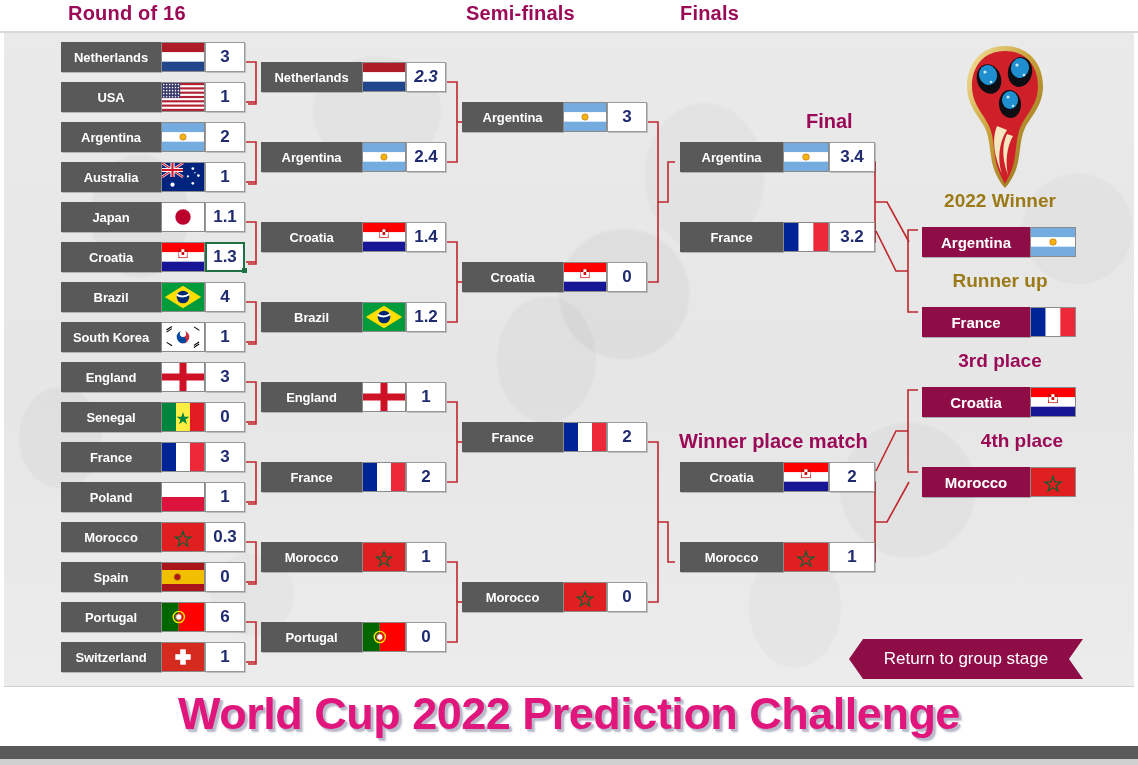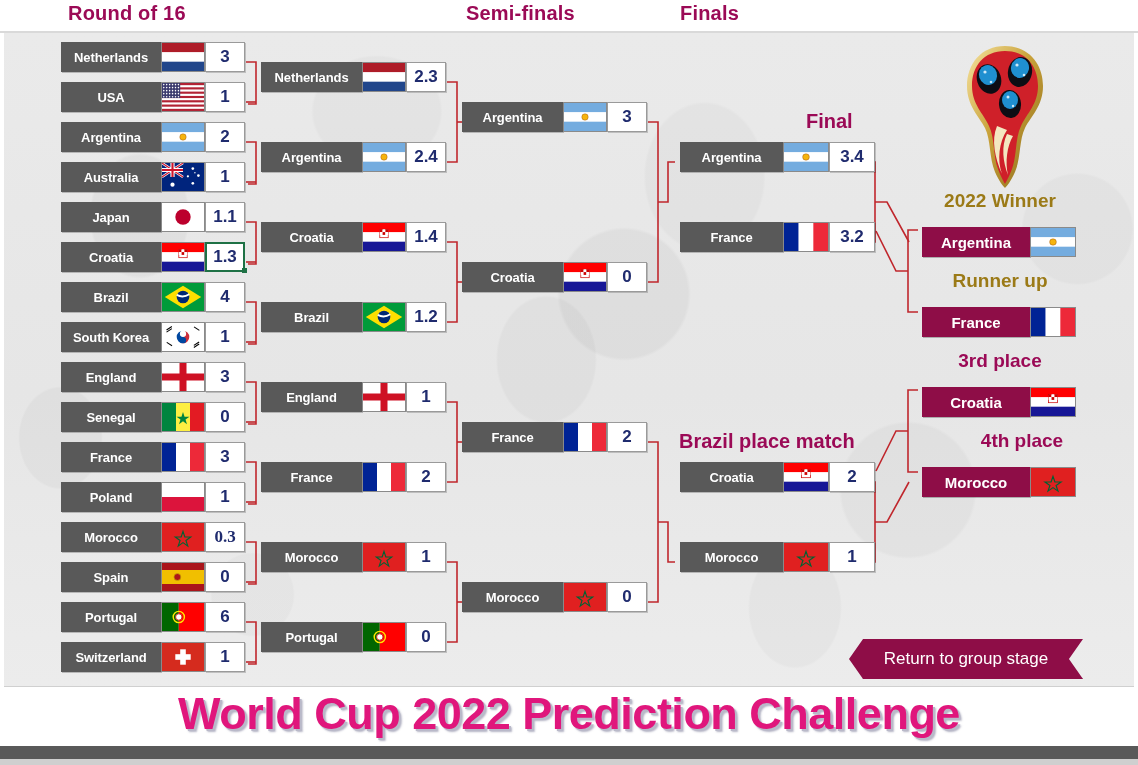--- a/index.html
+++ b/index.html
@@ -364,21 +364,21 @@
         <div class="score" style="position: relative;">1</div>
       </div>
       <div class="row" style="left: 61px; top: 522px;">
         <div class="name" style="width: 100px;">Morocco</div>
         <div class="flag" style="width: 44px;">
           <svg viewBox="0 0 60 40" preserveAspectRatio="none" style="position:absolute;inset:0;width:100%;height:100%">
             <rect width="60" height="40" fill="#e02020"></rect>
             <path d="M30,12 l2.6,8 h8.4l-6.8,5 2.6,8 -6.8,-5 -6.8,5 2.6,-8 -6.8,-5 h8.4 Z" fill="none" stroke="#006233" stroke-width="1.6"></path>
           </svg>
         </div>
-        <div class="score" style="position: relative; font-family: Liberation Serif, serif;">0.3</div>
+        <div class="score" style="position: relative;">0.3</div>
       </div>
       <div class="row" style="left: 61px; top: 562px;">
         <div class="name" style="width: 100px;">Spain</div>
         <div class="flag" style="width: 44px;">
           <svg viewBox="0 0 60 40" preserveAspectRatio="none" style="position:absolute;inset:0;width:100%;height:100%">
             <rect width="60" height="10" fill="#aa151b"></rect>
             <rect y="10" width="60" height="20" fill="#f1bf00"></rect>
             <rect y="30" width="60" height="10" fill="#aa151b"></rect>
             <circle cx="22" cy="20" r="5" fill="#ad1519" stroke="#c8b100" stroke-width="1"></circle>
           </svg>
@@ -413,21 +413,21 @@
   <div id="qf">
       <div class="row" style="left: 261px; top: 62px;">
         <div class="name" style="width: 101px;">Netherlands</div>
         <div class="flag" style="width: 44px;">
           <svg viewBox="0 0 60 40" preserveAspectRatio="none" style="position:absolute;inset:0;width:100%;height:100%">
             <rect width="60" height="13.3" y="0" fill="#ae1c28"></rect>
             <rect width="60" height="13.4" y="13.3" fill="#fff"></rect>
             <rect width="60" height="13.3" y="26.7" fill="#21468b"></rect>
           </svg>
         </div>
-        <div class="score" style="position: relative;">2.3</div>
+        <div class="score" style="position: relative; font-style: italic;">2.3</div>
       </div>
       <div class="row" style="left: 261px; top: 142px;">
         <div class="name" style="width: 101px;">Argentina</div>
         <div class="flag" style="width: 44px;">
           <svg viewBox="0 0 60 40" preserveAspectRatio="none" style="position:absolute;inset:0;width:100%;height:100%">
             <rect width="60" height="13.3" fill="#74acdf"></rect>
             <rect width="60" height="13.4" y="13.3" fill="#fff"></rect>
             <rect width="60" height="13.3" y="26.7" fill="#74acdf"></rect>
             <circle cx="30" cy="20" r="4.6" fill="#f6b40e" stroke="#85340a" stroke-width=".5"></circle>
           </svg>
@@ -562,21 +562,21 @@
           <svg viewBox="0 0 60 40" preserveAspectRatio="none" style="position:absolute;inset:0;width:100%;height:100%">
             <rect width="60" height="40" fill="#e02020"></rect>
             <path d="M30,12 l2.6,8 h8.4l-6.8,5 2.6,8 -6.8,-5 -6.8,5 2.6,-8 -6.8,-5 h8.4 Z" fill="none" stroke="#006233" stroke-width="1.6"></path>
           </svg>
         </div>
         <div class="score" style="position: relative;">0</div>
       </div>
     </div>
 
   <div class="stagelabel" style="left:806px;top:110px">Final</div>
-  <div class="stagelabel" style="left:679px;top:430px">Brazil place match</div>
+  <div class="stagelabel" style="left:679px;top:430px">Winner place match</div>
   <div id="fin">
       <div class="row" style="left: 680px; top: 142px;">
         <div class="name" style="width: 103px;">Argentina</div>
         <div class="flag" style="width: 46px;">
           <svg viewBox="0 0 60 40" preserveAspectRatio="none" style="position:absolute;inset:0;width:100%;height:100%">
             <rect width="60" height="13.3" fill="#74acdf"></rect>
             <rect width="60" height="13.4" y="13.3" fill="#fff"></rect>
             <rect width="60" height="13.3" y="26.7" fill="#74acdf"></rect>
             <circle cx="30" cy="20" r="4.6" fill="#f6b40e" stroke="#85340a" stroke-width=".5"></circle>
           </svg>

